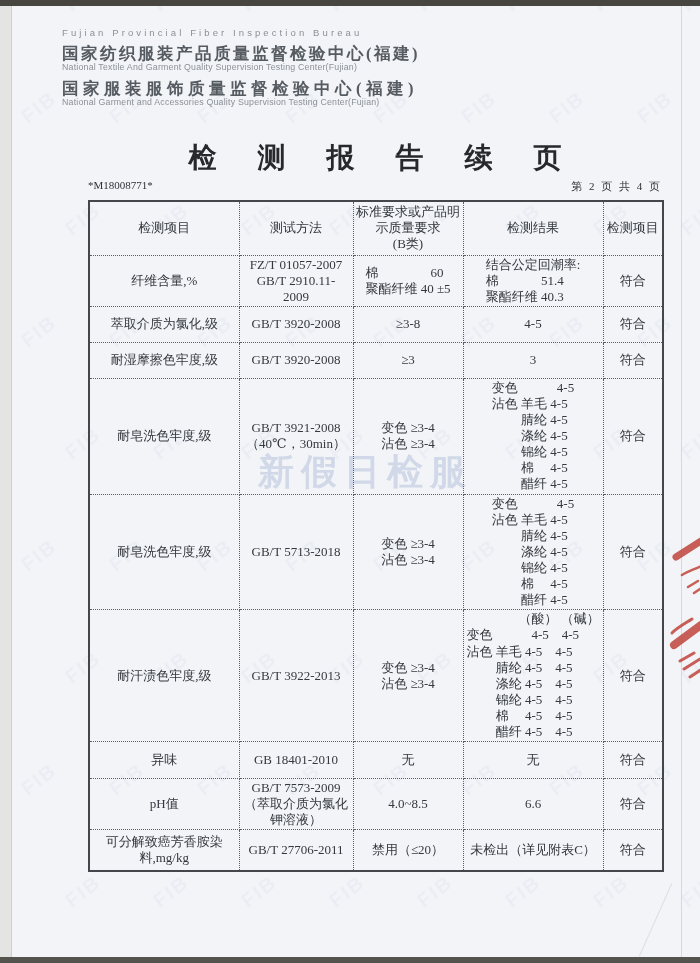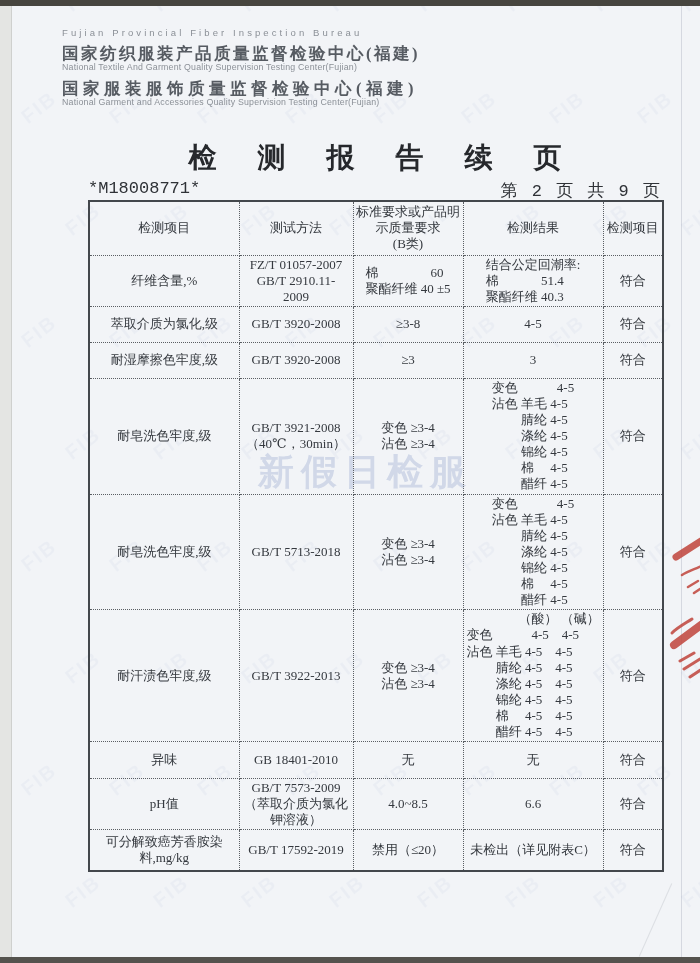--- a/index.html
+++ b/index.html
@@ -20,21 +20,21 @@
   
   .org-block{position:absolute;left:62px;top:26px;line-height:1.05;}
   .org-zh1{font-size:17px;font-weight:bold;letter-spacing:13px;color:#61666e;}
   .org-en1{font-size:9.5px;letter-spacing:3.1px;color:#8b9097;margin-top:2px;font-family:"Liberation Sans",sans-serif;}
   .org-zh2{font-size:16.5px;font-weight:bold;letter-spacing:2.5px;color:#565b62;margin-top:7px;}
   .org-en2{font-size:8.8px;letter-spacing:.2px;color:#8b9097;margin-top:1px;font-family:"Liberation Sans",sans-serif;}
   .org-zh3{font-size:16.5px;font-weight:bold;letter-spacing:4.5px;color:#565b62;margin-top:7px;}
   .title{position:absolute;left:88px;top:128px;width:574px;text-align:center;font-size:28px;font-weight:bold;
          letter-spacing:17px;text-indent:17px;color:#26282c;margin-top:11px;}
   .meta-row{position:absolute;left:88px;top:179px;width:574px;display:flex;justify-content:space-between;
-            font-size:17px;color:#2f3237;font-family:Liberation Mono, monospace;}
+            font-size:11px;color:#2f3237;}
   .page-info{letter-spacing:2px;}
   
   table.report{position:absolute;left:88px;top:200px;width:574px;border-collapse:collapse;table-layout:fixed;
                font-size:13px;color:#34383e;}
   table.report{border:2px solid #43474c;}
   table.report td,table.report th{border:1px dotted #5a5e63;vertical-align:middle;text-align:center;
                padding:1px 2px;font-weight:normal;white-space:pre-wrap;line-height:1.22;}
   .blk{display:inline-block;text-align:left;white-space:pre-wrap;line-height:1.24;}
   .h-head{height:54px}.h-r1{height:50px}.h-r2{height:36px}.h-r3{height:36px}.h-r4{height:112px}
   .h-r5{height:111px}.h-r6{height:122px}.h-r7{height:37px}.h-r8{height:49px}.h-r9{height:42px}
@@ -136,21 +136,21 @@
     <div class="org-zh2">国家纺织服装产品质量监督检验中心(福建)</div>
     <div class="org-en2">National Textile And Garment Quality Supervision Testing Center(Fujian)</div>
     <div class="org-zh3">国家服装服饰质量监督检验中心(福建)</div>
     <div class="org-en2">National Garment and Accessories Quality Supervision Testing Center(Fujian)</div>
   </div>
 
   <div class="title">检 测 报 告 续 页</div>
 
   <div class="meta-row">
     <span>*M18008771*</span>
-    <span class="page-info">第 2 页 共 9 页</span>
+    <span class="page-info">第 2 页 共 4 页</span>
   </div>
 
   <div class="wm-center">新假日检服</div>
 
   <table class="report">
     <colgroup>
       <col style="width:150px">
         <col style="width:114px">
         <col style="width:110px">
         <col style="width:140px">
@@ -248,21 +248,21 @@
       <td>GB/T 7573-2009
 （萃取介质为氯化
 钾溶液）</td>
       <td>4.0~8.5</td>
       <td>6.6</td>
       <td>符合</td>
     </tr>
     <tr class="h-r9">
       <td>可分解致癌芳香胺染
 料,mg/kg</td>
-      <td>GB/T 17592-2019</td>
+      <td>GB/T 27706-2011</td>
       <td>禁用（≤20）</td>
       <td>未检出（详见附表C）</td>
       <td>符合</td>
     </tr>
   </tbody>
     </table>
 
   <svg class="stamp" viewBox="0 0 60 185">
     <g stroke="#c0453c" fill="none" stroke-linecap="round">
       <path d="M8 42 L58 10" stroke-width="7"></path>

